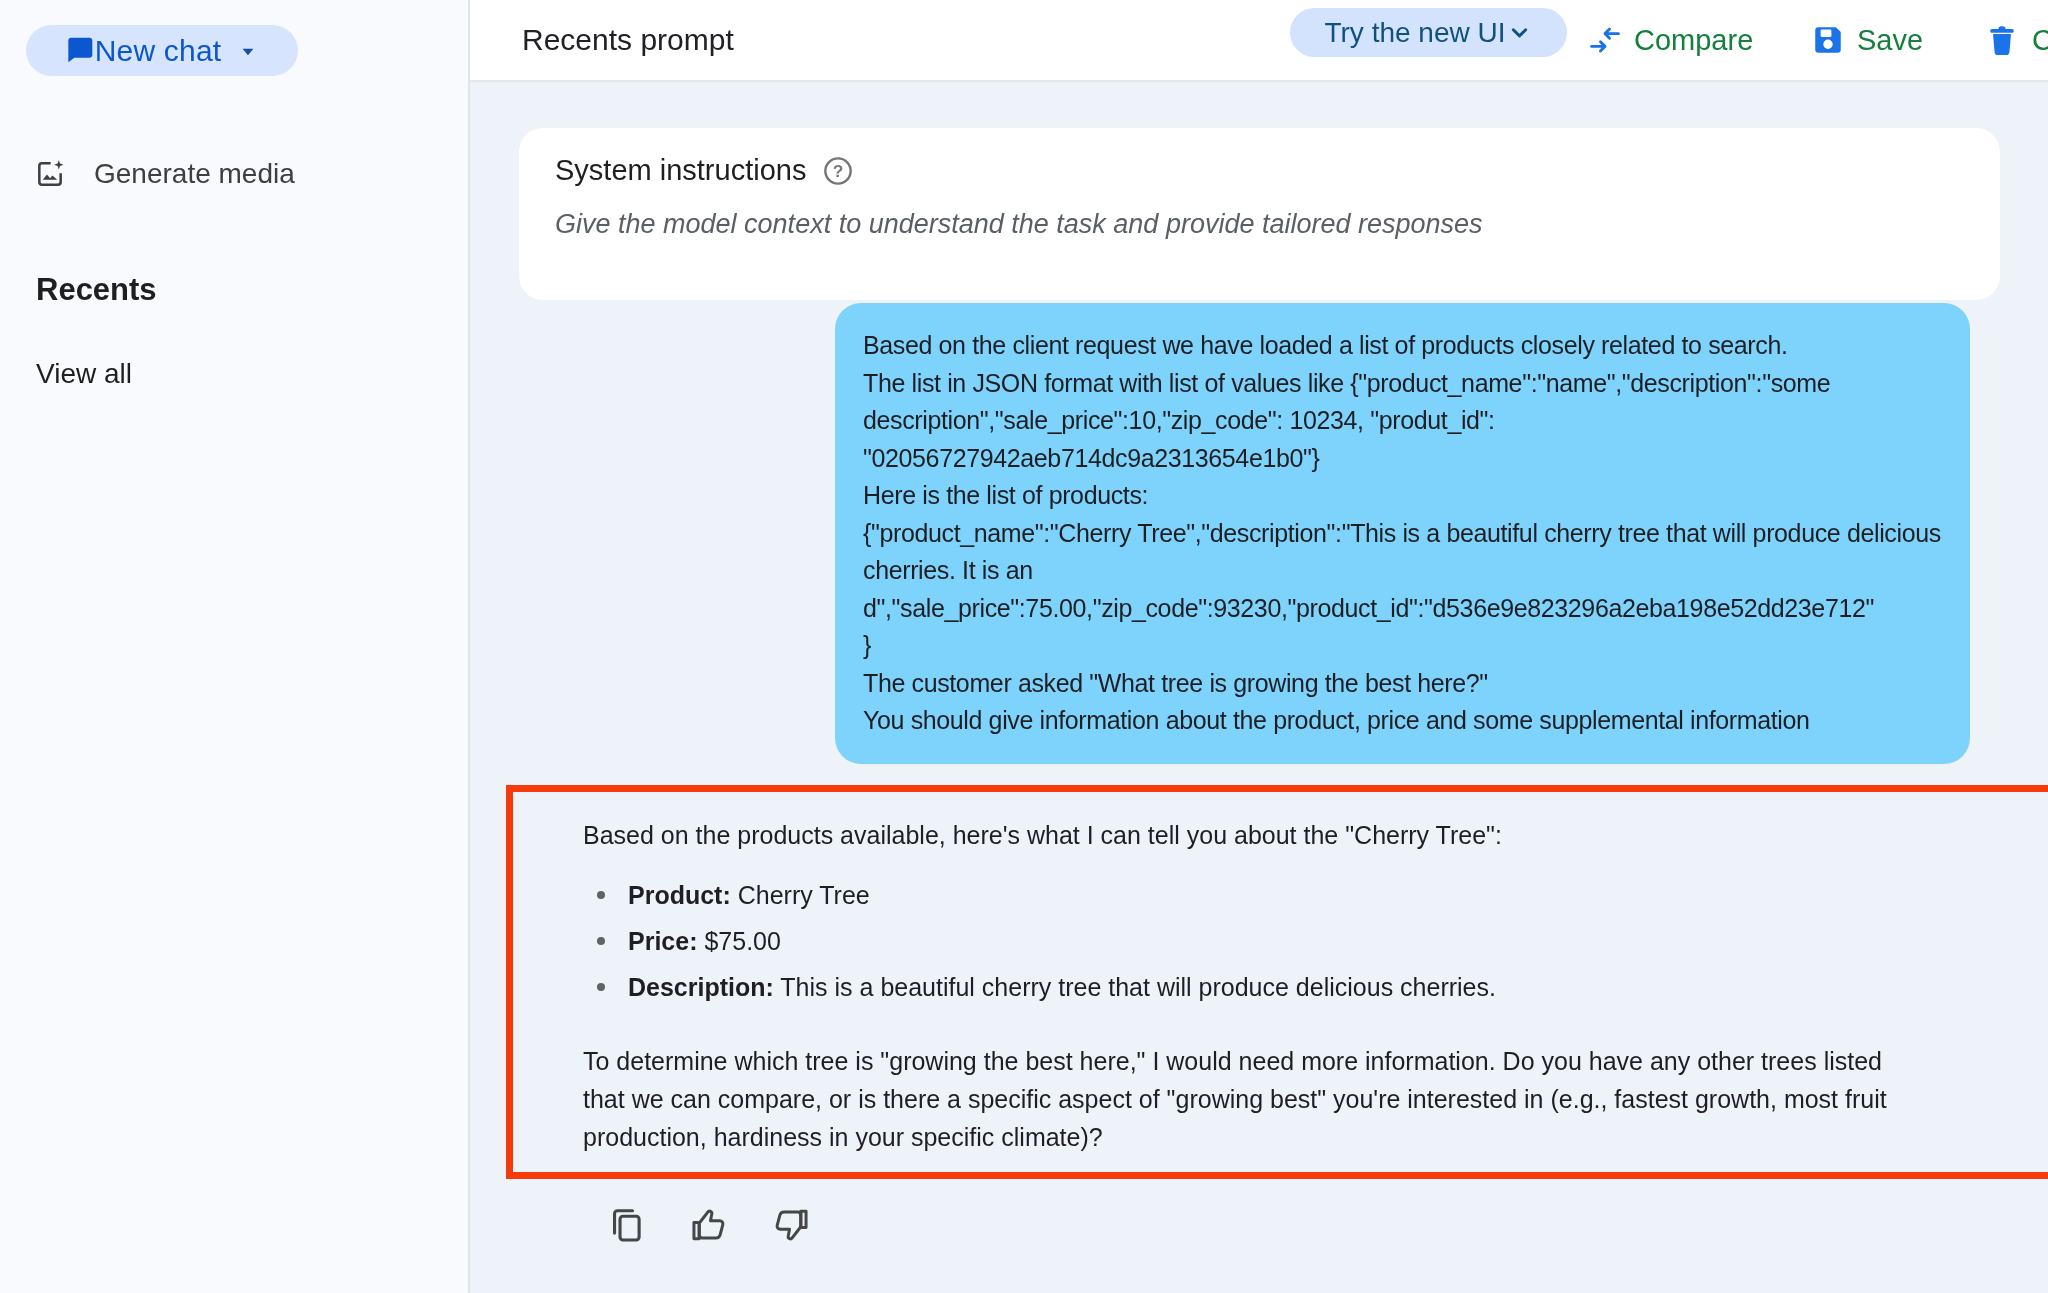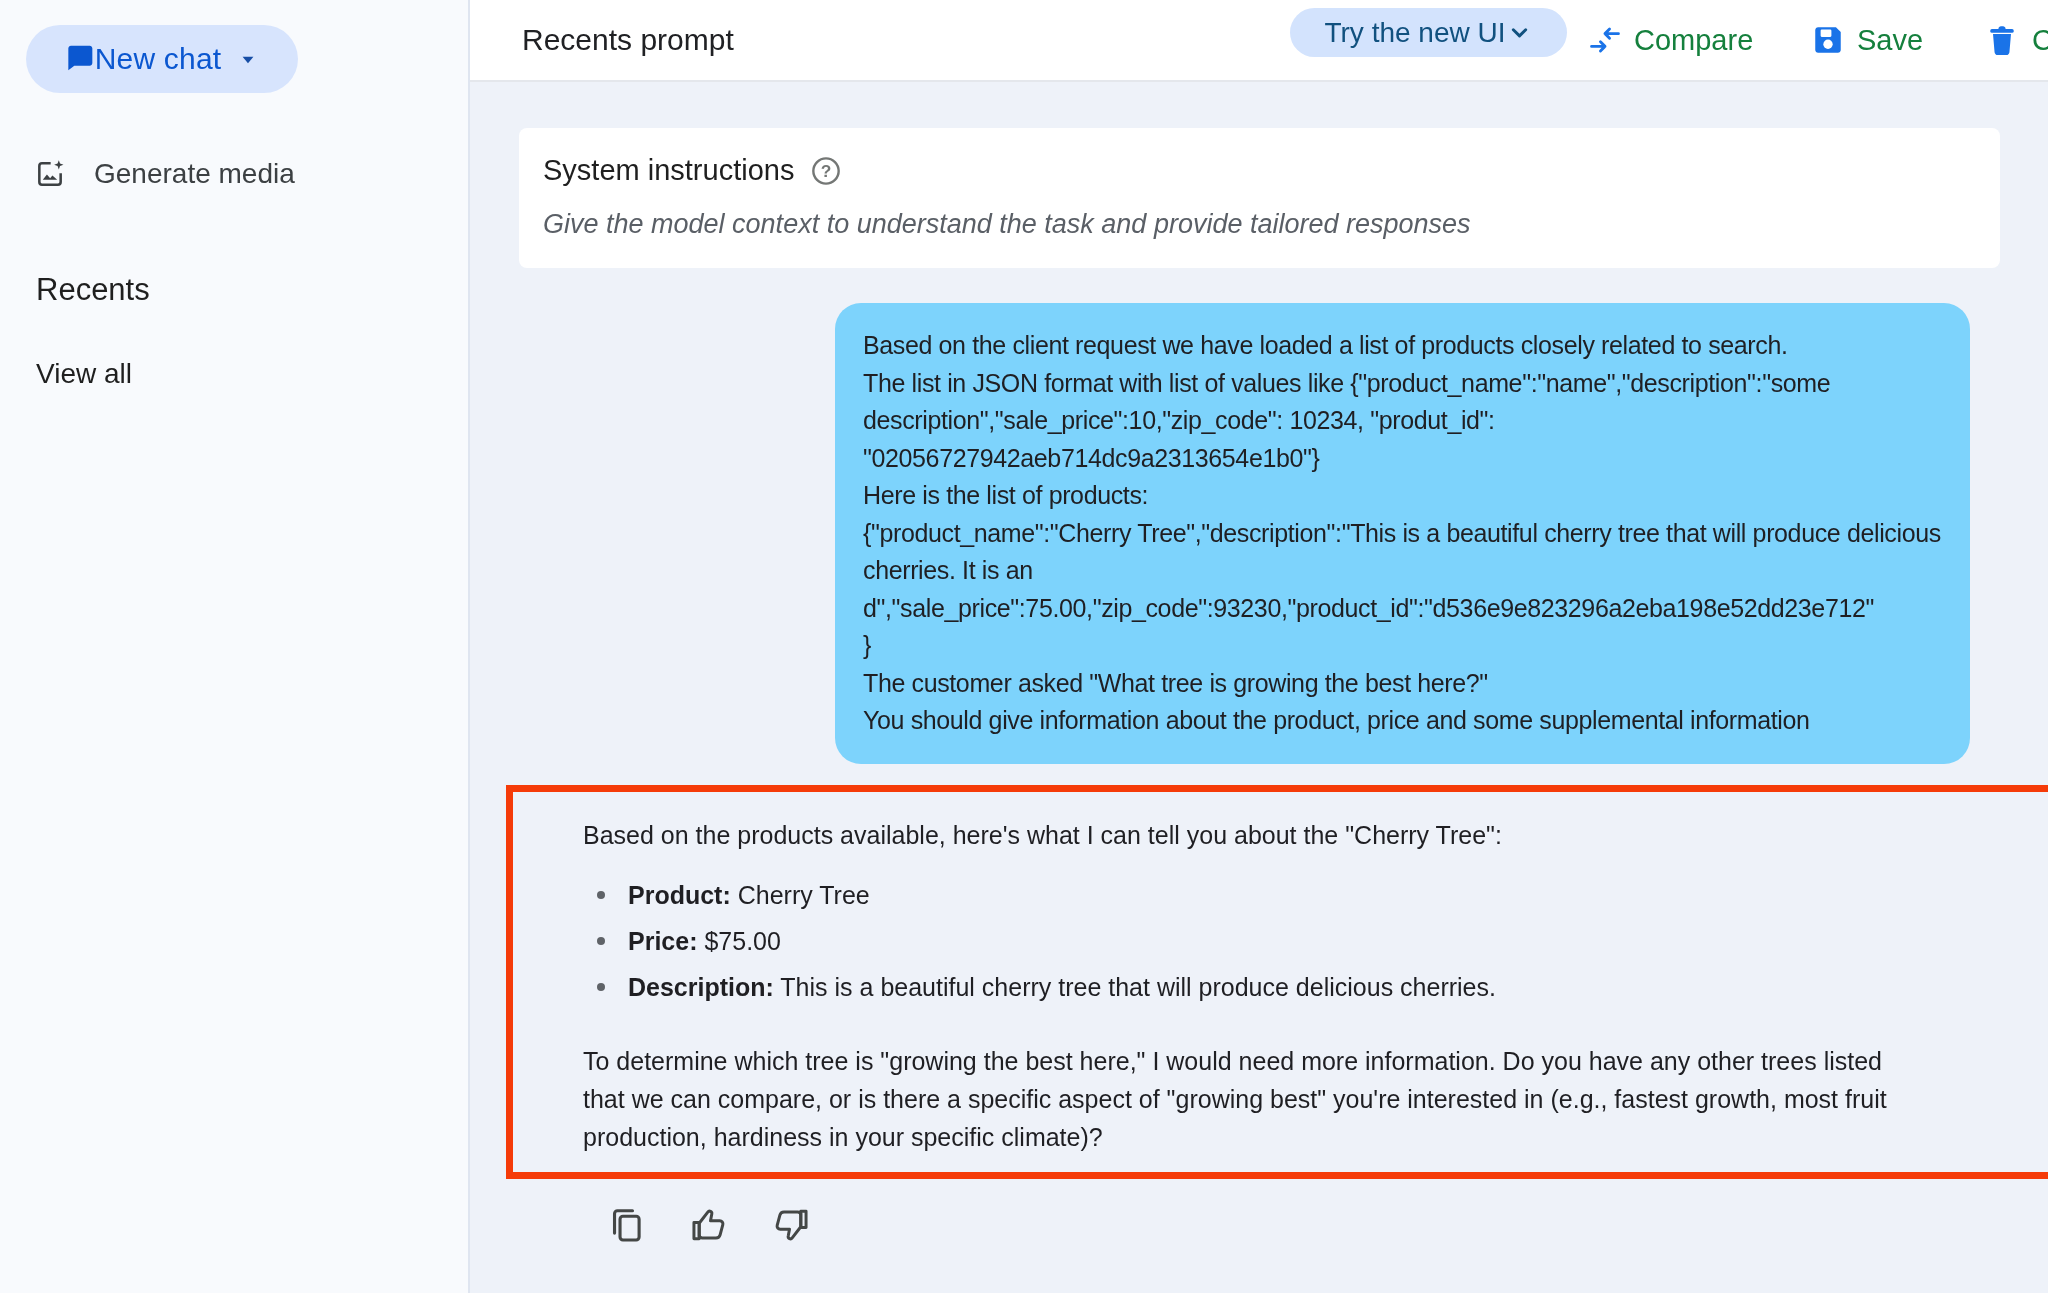--- a/index.html
+++ b/index.html
@@ -3,50 +3,50 @@
 <meta charset="utf-8">
 <style>
   * { margin:0; padding:0; box-sizing:border-box; }
   html,body { width:2048px; height:1293px; overflow:hidden; background:#ffffff;
               font-family:"Liberation Sans", sans-serif; color:#1f1f1f; }
   .app { position:relative; width:2048px; height:1293px; }
 
   
   .sidebar { position:absolute; left:0; top:0; width:470px; height:1293px;
              background:#f8fafd; border-right:2px solid #dfe5f0; }
-  .new-chat-btn { position:absolute; left:26px; top:25px; width:272px; height:68px;
+  .new-chat-btn { position:absolute; left:26px; top:25px; width:272px; height:51px;
                   background:#d7e4fd; border-radius:34px; display:flex; align-items:center;
                   justify-content:center; cursor:pointer; border:none; }
   .new-chat-btn .label { color:#0b57d0; font-size:30px; font-weight:500; letter-spacing:.2px; }
   .new-chat-btn .caret { margin-left:14px; display:flex; }
   .side-item { position:absolute; left:34px; display:flex; align-items:center; gap:28px; cursor:pointer; }
   .side-item .label { font-size:28px; color:#3c4043; }
-  .recents-h { position:absolute; left:36px; top:272px; font-size:31px; font-weight:400; color:#1f1f1f; }
+  .recents-h { position:absolute; left:36px; top:272px; font-size:31px; font-weight:700; color:#1f1f1f; }
   .view-all { position:absolute; left:36px; top:358px; font-size:28px; font-weight:500; color:#1f1f1f; cursor:pointer; }
 
   
   .header { position:absolute; left:470px; top:0; width:1578px; height:82px;
             background:#ffffff; border-bottom:2px solid #e4e7ec; }
   .prompt-title { position:absolute; left:52px; top:0; height:80px; display:flex; align-items:center;
                   font-size:30px; color:#202124; }
   .try-pill { position:absolute; left:820px; top:8px; width:277px; height:49px; border:none;
               background:#d3e3fd; border-radius:28px; display:flex; align-items:center;
               justify-content:center; cursor:pointer; }
   .try-pill .label { font-size:28px; font-weight:500; color:#11517f; }
   .hdr-act { position:absolute; top:0; height:80px; display:flex; align-items:center; gap:12px; cursor:pointer; }
   .hdr-act .label { font-size:29px; font-weight:500; color:#15803d; }
   .compare-act { left:1118px; }
   .save-act { left:1341px; }
   .clear-act { left:1514px; }
 
   
   .main { position:absolute; left:470px; top:82px; width:1578px; height:1211px; background:#eef2f9; }
 
-  .sys-card { position:absolute; left:49px; top:46px; width:1481px; height:140px;
-              background:#ffffff; border-radius:8px; padding:26px 24px; cursor:pointer; }
+  .sys-card { position:absolute; left:49px; top:46px; width:1481px; height:172px;
+              background:#ffffff; border-radius:24px; padding:26px 36px; cursor:pointer; }
   .sys-head { display:flex; align-items:center; gap:16px; }
   .sys-head .title { font-size:29px; font-weight:500; color:#1f1f1f; }
   .sys-ph { margin-top:22px; font-size:27px; font-style:italic; color:#5a5f66; }
 
   .bubble { position:absolute; left:365px; top:221px; width:1135px;
             background:#7dd3fc; border-radius:26px; padding:24px 28px; cursor:pointer; }
   .bubble .text { font-size:25px; line-height:37.5px; letter-spacing:-0.015em; color:#1f1f23;
                   white-space:pre-wrap; overflow-wrap:anywhere; }
 
   .response { position:absolute; left:36px; top:703px; width:1568px;

